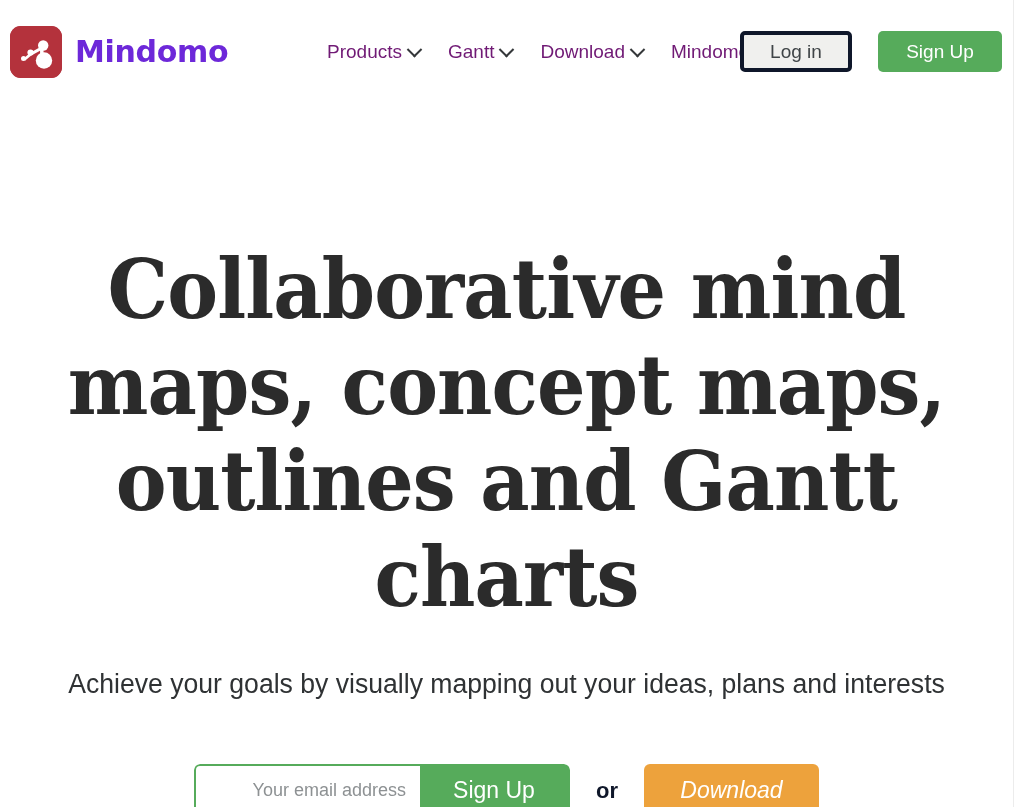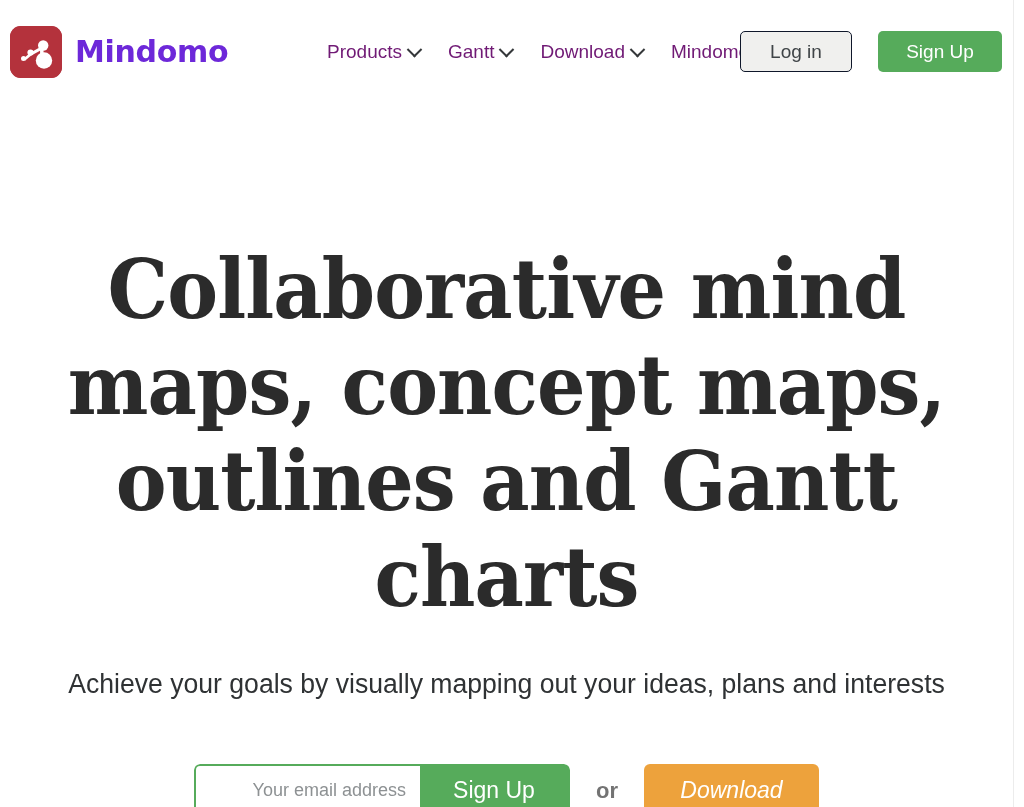--- a/index.html
+++ b/index.html
@@ -110,21 +110,21 @@
     right: 11px;
     top: 31px;
     display: flex;
     align-items: center;
     gap: 26px;
   }
   .btn-login {
     width: 112px;
     height: 41px;
     background: #f0f0ee;
-    border: 1px solid #0f172a;
+    border: 4px solid #0f172a;
     border-radius: 5px;
     color: #3f4447;
     font-size: 19px;
     font-family: "Liberation Sans", sans-serif;
     cursor: pointer;
     display: flex;
     align-items: center;
     justify-content: center;
   }
   .btn-signup-top {
@@ -214,21 +214,21 @@
     font-size: 23px;
     font-family: "Liberation Sans", sans-serif;
     cursor: pointer;
     display: flex;
     align-items: center;
     justify-content: center;
   }
   .or-text {
     font-size: 22px;
     font-weight: bold;
-    color: #737373;
+    color: #0f172a;
     margin: 0 26px;
   }
   .btn-download {
     width: 175px;
     height: 53px;
     background: #eda23c;
     border: none;
     border-radius: 6px;
     color: #ffffff;
     font-size: 23px;

